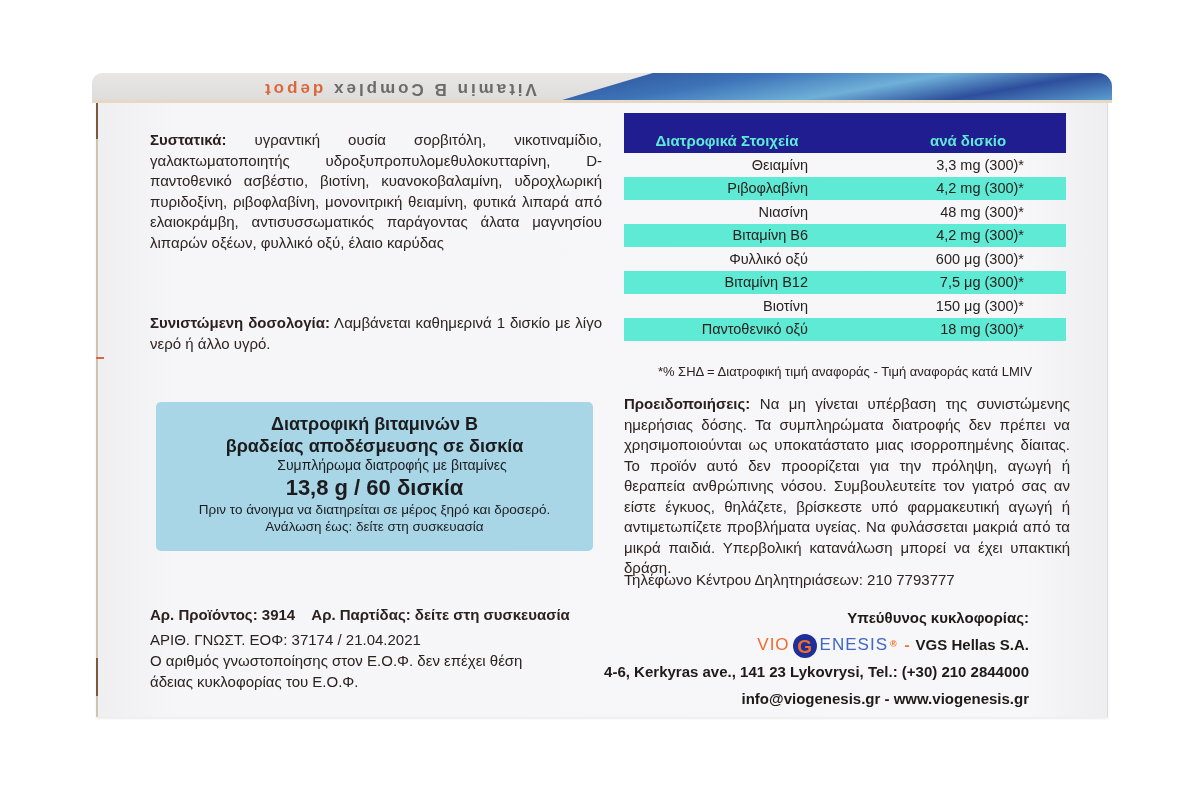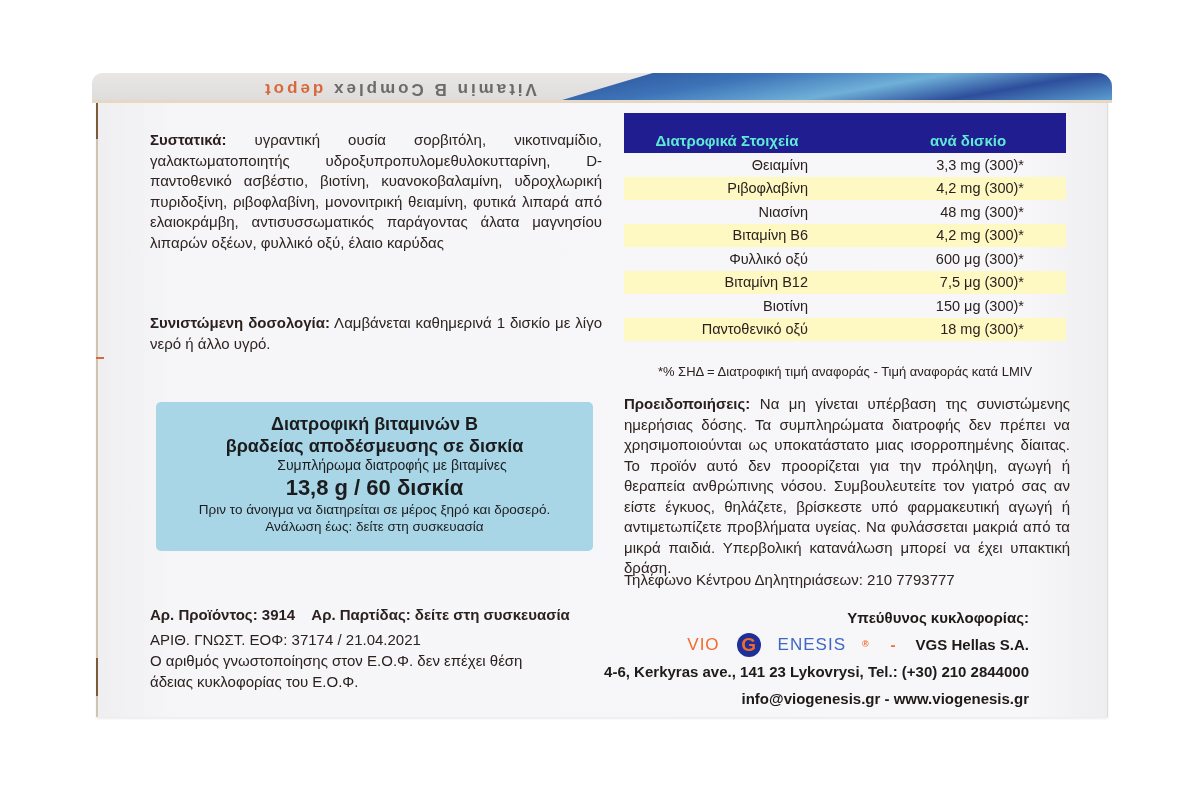--- a/index.html
+++ b/index.html
@@ -59,30 +59,30 @@
 
   
   .nutri { position: absolute; left: 624px; top: 113px; width: 442px; }
   .nutri-head {
     height: 40px; background: #1f1d8f; color: #5eead4; font-weight: bold; font-size: 15px;
     display: flex; align-items: flex-end; padding-bottom: 4px;
   }
   .nutri-head .c1 { width: 206px; text-align: center; }
   .nutri-head .c2 { flex: 1; text-align: center; padding-left: 40px; }
   .nutri-row { height: 23.5px; display: flex; align-items: center; font-size: 14.5px; color: #2b2220; }
-  .nutri-row.alt { background: #fef9c3; }
+  .nutri-row.alt { background: #5eead4; }
   .nutri-row .c1 { width: 184px; text-align: right; }
   .nutri-row .c2 { width: 216px; text-align: right; }
   .nutri-foot { font-size: 13px; text-align: center; margin-top: 23px; color: #2b2220; }
 
   .warnings { position: absolute; left: 624px; top: 394px; width: 446px; }
   .poison { position: absolute; left: 624px; top: 571px; font-size: 15px; color: #2e2422; }
 
   .distributor { position: absolute; right: 171px; top: 604px; text-align: right; font-size: 15px; font-weight: bold; color: #1e1a18; line-height: 27px; }
-  .brand-line { display: flex; align-items: center; justify-content: flex-end; gap: 16px; }
+  .brand-line { display: flex; align-items: flex-end; justify-content: flex-end; gap: 2px; }
   .brand-vio { color: #f16b2a; font-weight: normal; letter-spacing: 1px; font-size: 17px; }
   .brand-g { display: inline-flex; width: 24px; height: 24px; border-radius: 50%; background: #1f2f9a; color: #f16b2a; align-items: center; justify-content: center; font-size: 19px; font-weight: bold; margin: 0 1px; }
   .brand-enesis { color: #3f67c5; font-weight: normal; letter-spacing: 1px; font-size: 17px; }
   .brand-reg { color: #f16b2a; font-size: 9px; vertical-align: super; margin-right: 2px; }
   .brand-dash { color: #f16b2a; margin: 0 4px; }
 </style>
 </head>
 <body>
 
 <div class="lid">

